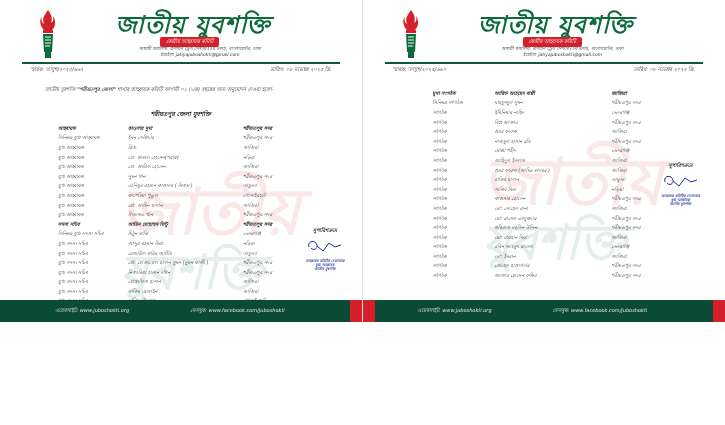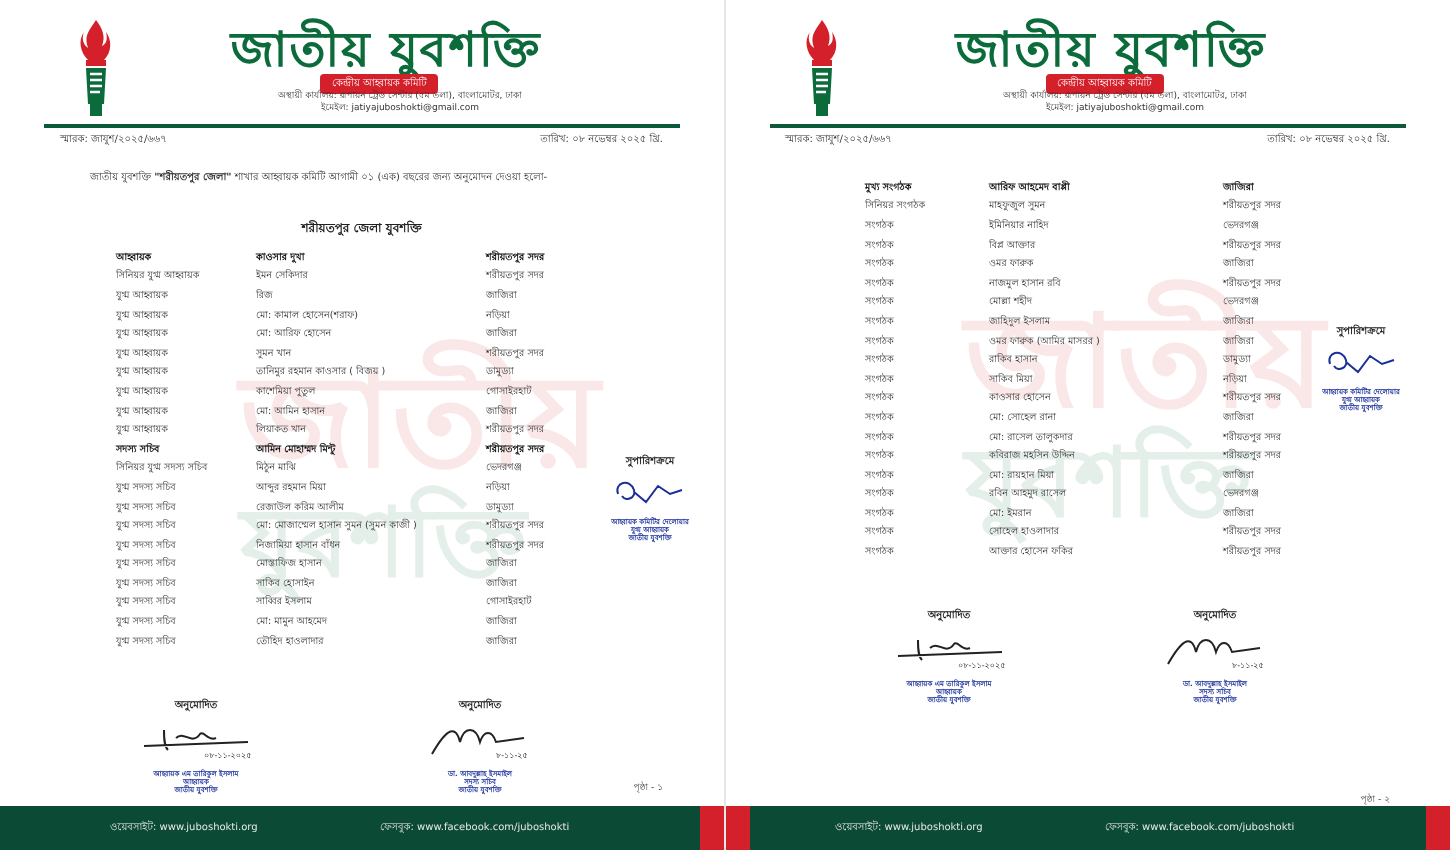--- a/index.html
+++ b/index.html
@@ -5,23 +5,24 @@
   * { box-sizing: border-box; margin: 0; padding: 0; }
   body {
     width: 725px; height: 425px; overflow: hidden;
     background: #ffffff;
     font-family: "DejaVu Sans", sans-serif;
     color: #222;
   }
   .spread { display: flex; width: 725px; height: 425px; }
   .page {
     position: relative;
-    width: 362.5px; height: 425px;
+    width: 362.5px; height: 322px;
     background: #fff;
     overflow: hidden;
+    font-style: italic;
   }
   .page.left { border-right: 1px solid #e6e6e6; }
 
   
   .hdr { position: absolute; left: 0; top: 0; width: 100%; height: 70px; }
   .logo {
     position: absolute; left: 38px; top: 8px; width: 20px; height: 52px;
   }
   .title {
     position: absolute; left: 108px; top: 6px; width: 170px;

